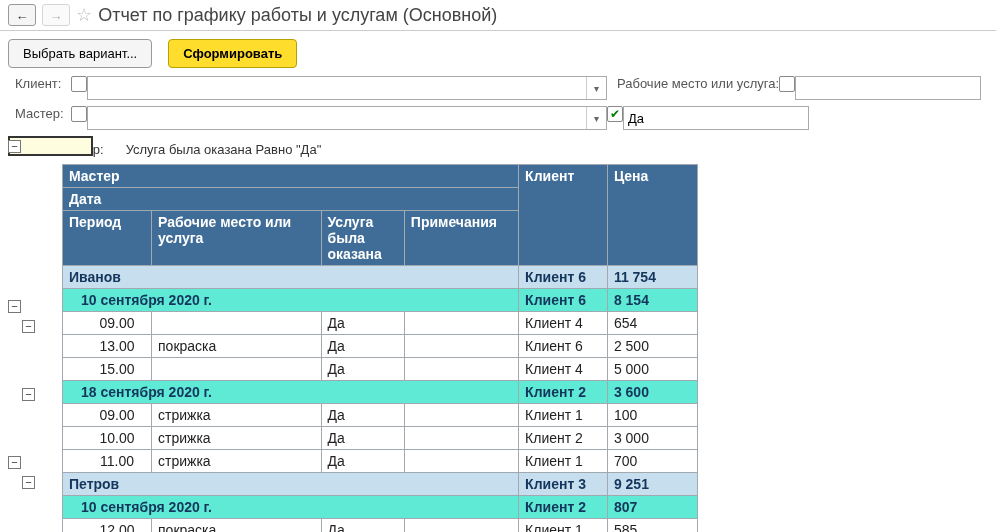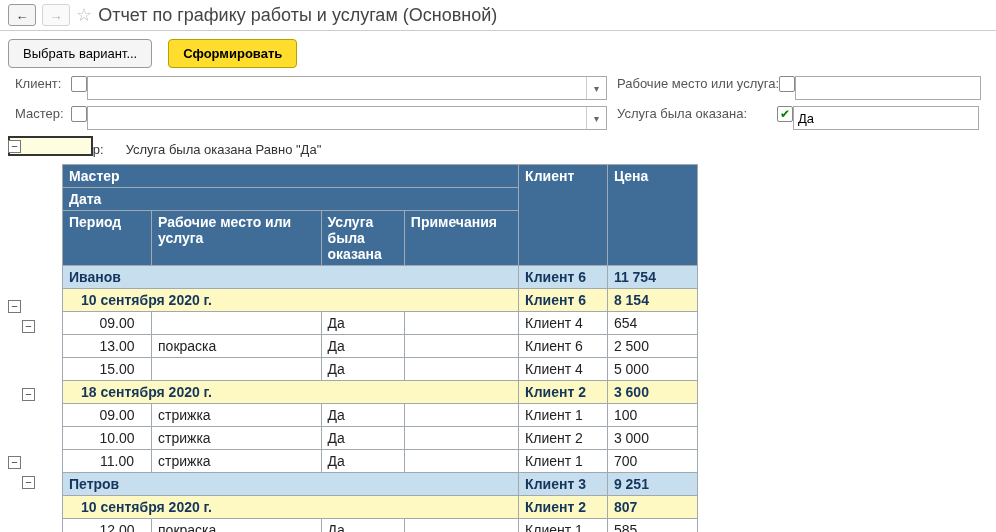--- a/index.html
+++ b/index.html
@@ -121,21 +121,21 @@
     background: #3f6d97;
     color: #fff;
     font-weight: bold;
   }
   tr.master td {
     background: #c7deef;
     color: #14365c;
     font-weight: bold;
   }
   tr.date td {
-    background: #fef9c3;
+    background: #5eead4;
     color: #14365c;
     font-weight: bold;
   }
   tr.date td.indent { padding-left: 18px; }
   tr.detail td { background: #fff; color:#222; }
   tr.detail td.period { text-align:center; padding-left:26px; }
   td.num, th.num { text-align: right; }
   .col-period { width:90px; }
   .col-work { width:174px; }
   .col-serv { width:84px;margin-left:45px; }
@@ -176,21 +176,20 @@
       <input style="">
     </div>
   </div>
   <div class="frow">
     <span class="flabel">Мастер:</span>
     <span class="cb"></span>
     <div class="combo" style="flex:0 0 520px">
       <input style="">
       <div class="dd">▾</div>
     </div>
-    <span class="flabel2" style="margin-left:10px">Услуга была оказана:</span>
     <span class="cb checked"></span>
     <div class="combo short">
       <input value="Да" style="">
     </div>
   </div>
 </div>
 
 <div class="report-area">
   <div class="tree-col">
     <div class="selbox" style="left:0;top:-4px;width:85px;height:20px;"></div>

